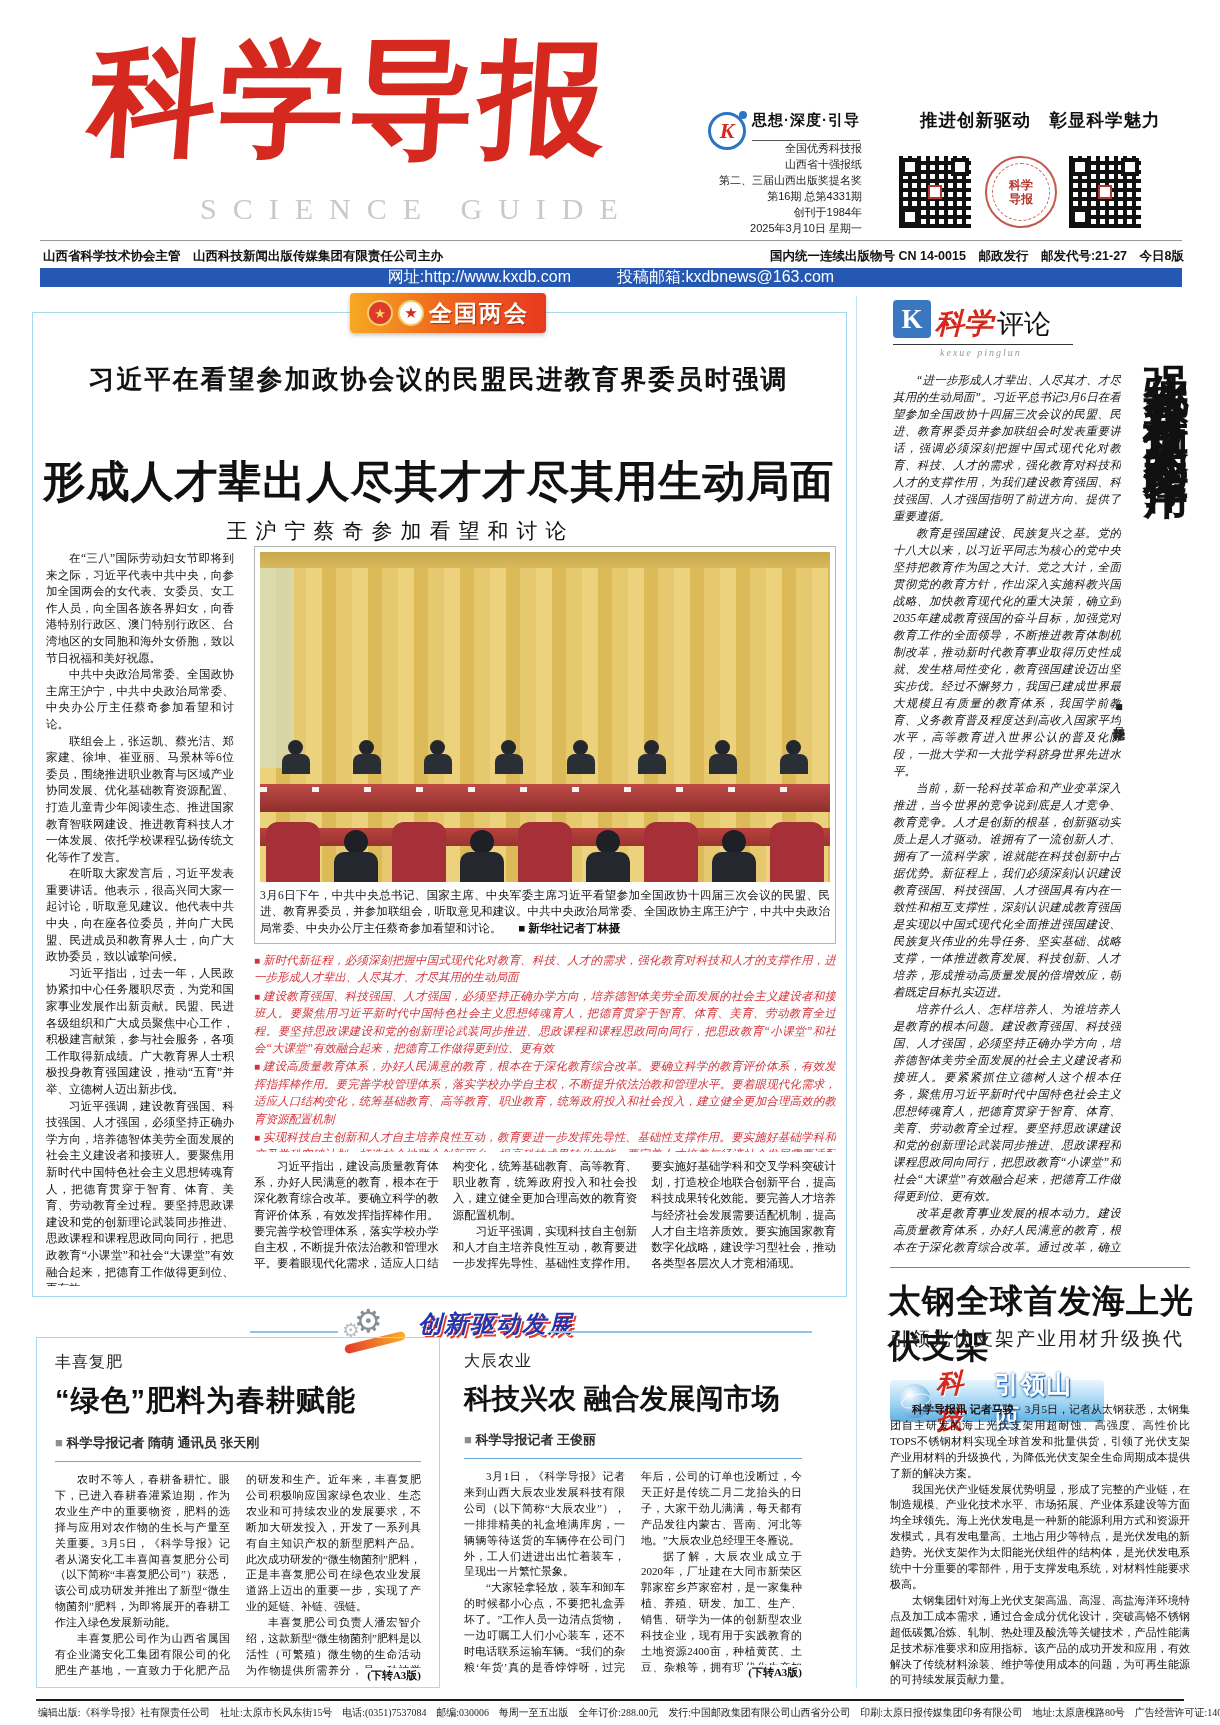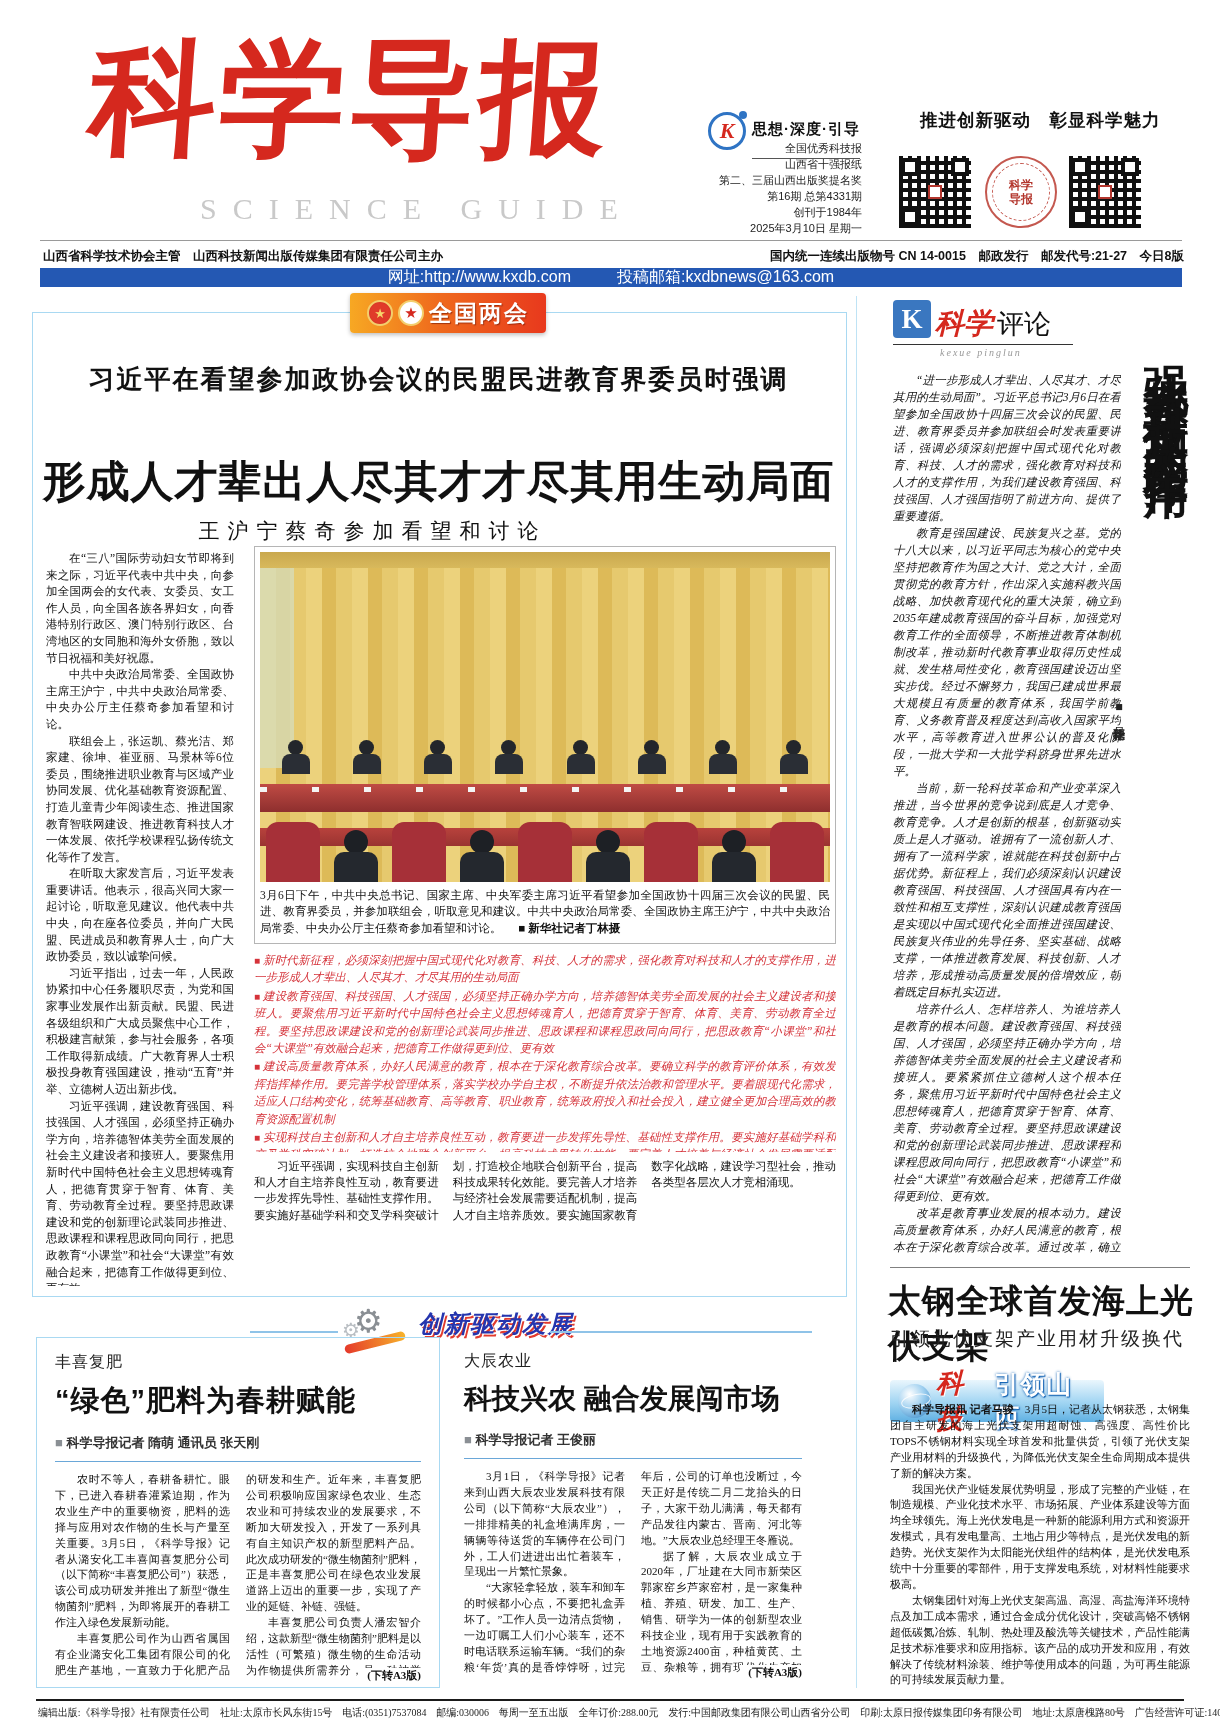--- a/index.html
+++ b/index.html
@@ -8,22 +8,22 @@
   p{margin:0;text-indent:2em;}
   
   #mast-title{position:absolute;left:90px;top:26px;font-family:"DejaVu Serif","Liberation Serif",serif;
       font-weight:bold;color:#d5281e;font-size:126px;line-height:1.15;letter-spacing:4px;transform:skewX(-4deg);}
   #mast-en{position:absolute;left:200px;top:192px;font-family:"Liberation Serif",serif;color:#c9c9c9;
       font-size:30px;letter-spacing:16px;}
   #k-logo{position:absolute;left:708px;top:112px;width:32px;height:32px;border:3px solid #2f74c4;border-radius:50%;
       display:flex;align-items:center;justify-content:center;}
   #k-logo b{color:#d5281e;font-style:italic;font-size:22px;font-family:"Liberation Serif",serif;}
   #k-logo i{position:absolute;right:-4px;top:-4px;width:8px;height:8px;background:#2f74c4;border-radius:50%;}
-  #tagline{position:absolute;left:752px;top:120px;font-size:15px;font-weight:bold;letter-spacing:1px;
-      border-bottom:1px solid #555;padding-bottom:19px;}
+  #tagline{position:absolute;left:752px;top:111px;font-size:15px;font-weight:bold;letter-spacing:1px;
+      border-bottom:1px solid #555;padding-bottom:10px;}
   #honors{position:absolute;left:620px;top:140px;width:242px;text-align:right;font-size:11px;line-height:16px;color:#222;}
   #honors p{text-indent:0;}
   #slogan2{position:absolute;left:920px;top:108px;font-size:17.5px;font-weight:600;letter-spacing:1px;}
   .qr{position:absolute;top:156px;width:72px;height:72px;background:
       repeating-linear-gradient(90deg,#111 0 4px,rgba(255,255,255,0) 4px 9px),
       repeating-linear-gradient(0deg,#111 0 4px,#fff 4px 9px);}
   #qr1{left:899px;} #qr3{left:1069px;}
   .qr b{position:absolute;width:18px;height:18px;border:4px solid #111;background:#fff;box-sizing:border-box;}
   .qr b.f1{left:2px;top:2px;} .qr b.f2{right:2px;top:2px;} .qr b.f3{left:2px;bottom:2px;}
   .qr u{position:absolute;left:29px;top:29px;width:14px;height:14px;background:#fff;border:2px solid #b3362d;
@@ -44,21 +44,21 @@
       background:linear-gradient(90deg,#f7a823,#ef6a1d 45%,#e8391d);box-shadow:0 2px 4px rgba(0,0,0,.25);
       display:flex;align-items:center;justify-content:center;gap:5px;}
   .emb{width:26px;height:26px;border-radius:50%;display:flex;align-items:center;justify-content:center;
       box-sizing:border-box;font-size:13px;}
   #emb1{background:radial-gradient(#e03b2a 60%,#c2281c);border:2px solid #f3cf6d;color:#f6d66b;}
   #emb2{background:#fff;border:2px solid #f3cf6d;color:#d5281e;font-size:15px;}
   #badge-label{color:#fff;font-size:23px;font-weight:bold;letter-spacing:2px;text-shadow:1px 1px 1px rgba(120,25,0,.65);}
   #kicker{position:absolute;left:32px;top:362px;width:813px;text-align:center;font-size:26px;font-weight:600;letter-spacing:2px;}
   #hl1{position:absolute;left:32px;top:399px;width:813px;text-align:center;font-size:44px;font-weight:bold;letter-spacing:11px;}
   #hl2{position:absolute;left:32px;top:453px;width:813px;text-align:center;font-size:43px;font-weight:bold;letter-spacing:1px;}
-  #subhead{position:absolute;left:32px;top:517px;width:681px;text-align:center;font-size:21px;letter-spacing:8px;}
+  #subhead{position:absolute;left:32px;top:517px;width:681px;text-align:center;font-size:21px;letter-spacing:8px;padding-left:28px;}
   #col1{position:absolute;left:46px;top:550px;width:188px;height:736px;overflow:hidden;
       font-family:"Liberation Serif",serif;font-size:11.5px;line-height:16.6px;text-align:justify;}
   #photo-wrap{position:absolute;left:254px;top:546px;width:582px;height:398px;border:1px solid #b5b5b5;
       padding:5px;box-sizing:border-box;background:#fff;}
   #photo{position:relative;width:100%;height:330px;overflow:hidden;
       background:repeating-linear-gradient(90deg,#ecd27c 0 16px,#ddba58 16px 30px,#e6c96e 30px 46px);}
   #photo .pelmet{position:absolute;left:0;top:0;width:100%;height:16px;background:linear-gradient(#c9a84e,#d8b95c);}
   #photo .wall-l{position:absolute;left:0;top:16px;width:34px;height:200px;background:#d7dcb8;opacity:.8;}
   #photo .backrow{position:absolute;left:0;top:186px;width:100%;height:48px;display:flex;justify-content:space-around;}
   #photo .fig{position:relative;width:34px;height:48px;}
@@ -238,20 +238,21 @@
     </div>
   </div>
 
   <div id="bullets">
       <p>新时代新征程，必须深刻把握中国式现代化对教育、科技、人才的需求，强化教育对科技和人才的支撑作用，进一步形成人才辈出、人尽其才、才尽其用的生动局面</p>
       <p>建设教育强国、科技强国、人才强国，必须坚持正确办学方向，培养德智体美劳全面发展的社会主义建设者和接班人。要聚焦用习近平新时代中国特色社会主义思想铸魂育人，把德育贯穿于智育、体育、美育、劳动教育全过程。要坚持思政课建设和党的创新理论武装同步推进、思政课程和课程思政同向同行，把思政教育“小课堂”和社会“大课堂”有效融合起来，把德育工作做得更到位、更有效</p>
       <p>建设高质量教育体系，办好人民满意的教育，根本在于深化教育综合改革。要确立科学的教育评价体系，有效发挥指挥棒作用。要完善学校管理体系，落实学校办学自主权，不断提升依法治教和管理水平。要着眼现代化需求，适应人口结构变化，统筹基础教育、高等教育、职业教育，统筹政府投入和社会投入，建立健全更加合理高效的教育资源配置机制</p>
       <p>实现科技自主创新和人才自主培养良性互动，教育要进一步发挥先导性、基础性支撑作用。要实施好基础学科和交叉学科突破计划，打造校企地联合创新平台，提高科技成果转化效能。要完善人才培养与经济社会发展需要适配机制，提高人才自主培养质效。要实施国家教育数字化战略，建设学习型社会，推动各类型各层次人才竞相涌现</p>
     </div>
   <div id="cont3">
+      <p>习近平指出，建设高质量教育体系，办好人民满意的教育，根本在于深化教育综合改革。要确立科学的教育评价体系，有效发挥指挥棒作用。要完善学校管理体系，落实学校办学自主权，不断提升依法治教和管理水平。要着眼现代化需求，适应人口结构变化，统筹基础教育、高等教育、职业教育，统筹政府投入和社会投入，建立健全更加合理高效的教育资源配置机制。</p>
       <p>习近平强调，实现科技自主创新和人才自主培养良性互动，教育要进一步发挥先导性、基础性支撑作用。要实施好基础学科和交叉学科突破计划，打造校企地联合创新平台，提高科技成果转化效能。要完善人才培养与经济社会发展需要适配机制，提高人才自主培养质效。要实施国家教育数字化战略，建设学习型社会，推动各类型各层次人才竞相涌现。</p>
     </div>
 
   <div id="vline"></div>
   <div id="com-logo">
     <span id="com-k">K</span>
     <span id="com-cn1">科学</span>
     <span id="com-cn2">评论</span>
   </div>
   <div id="com-underline"></div>

